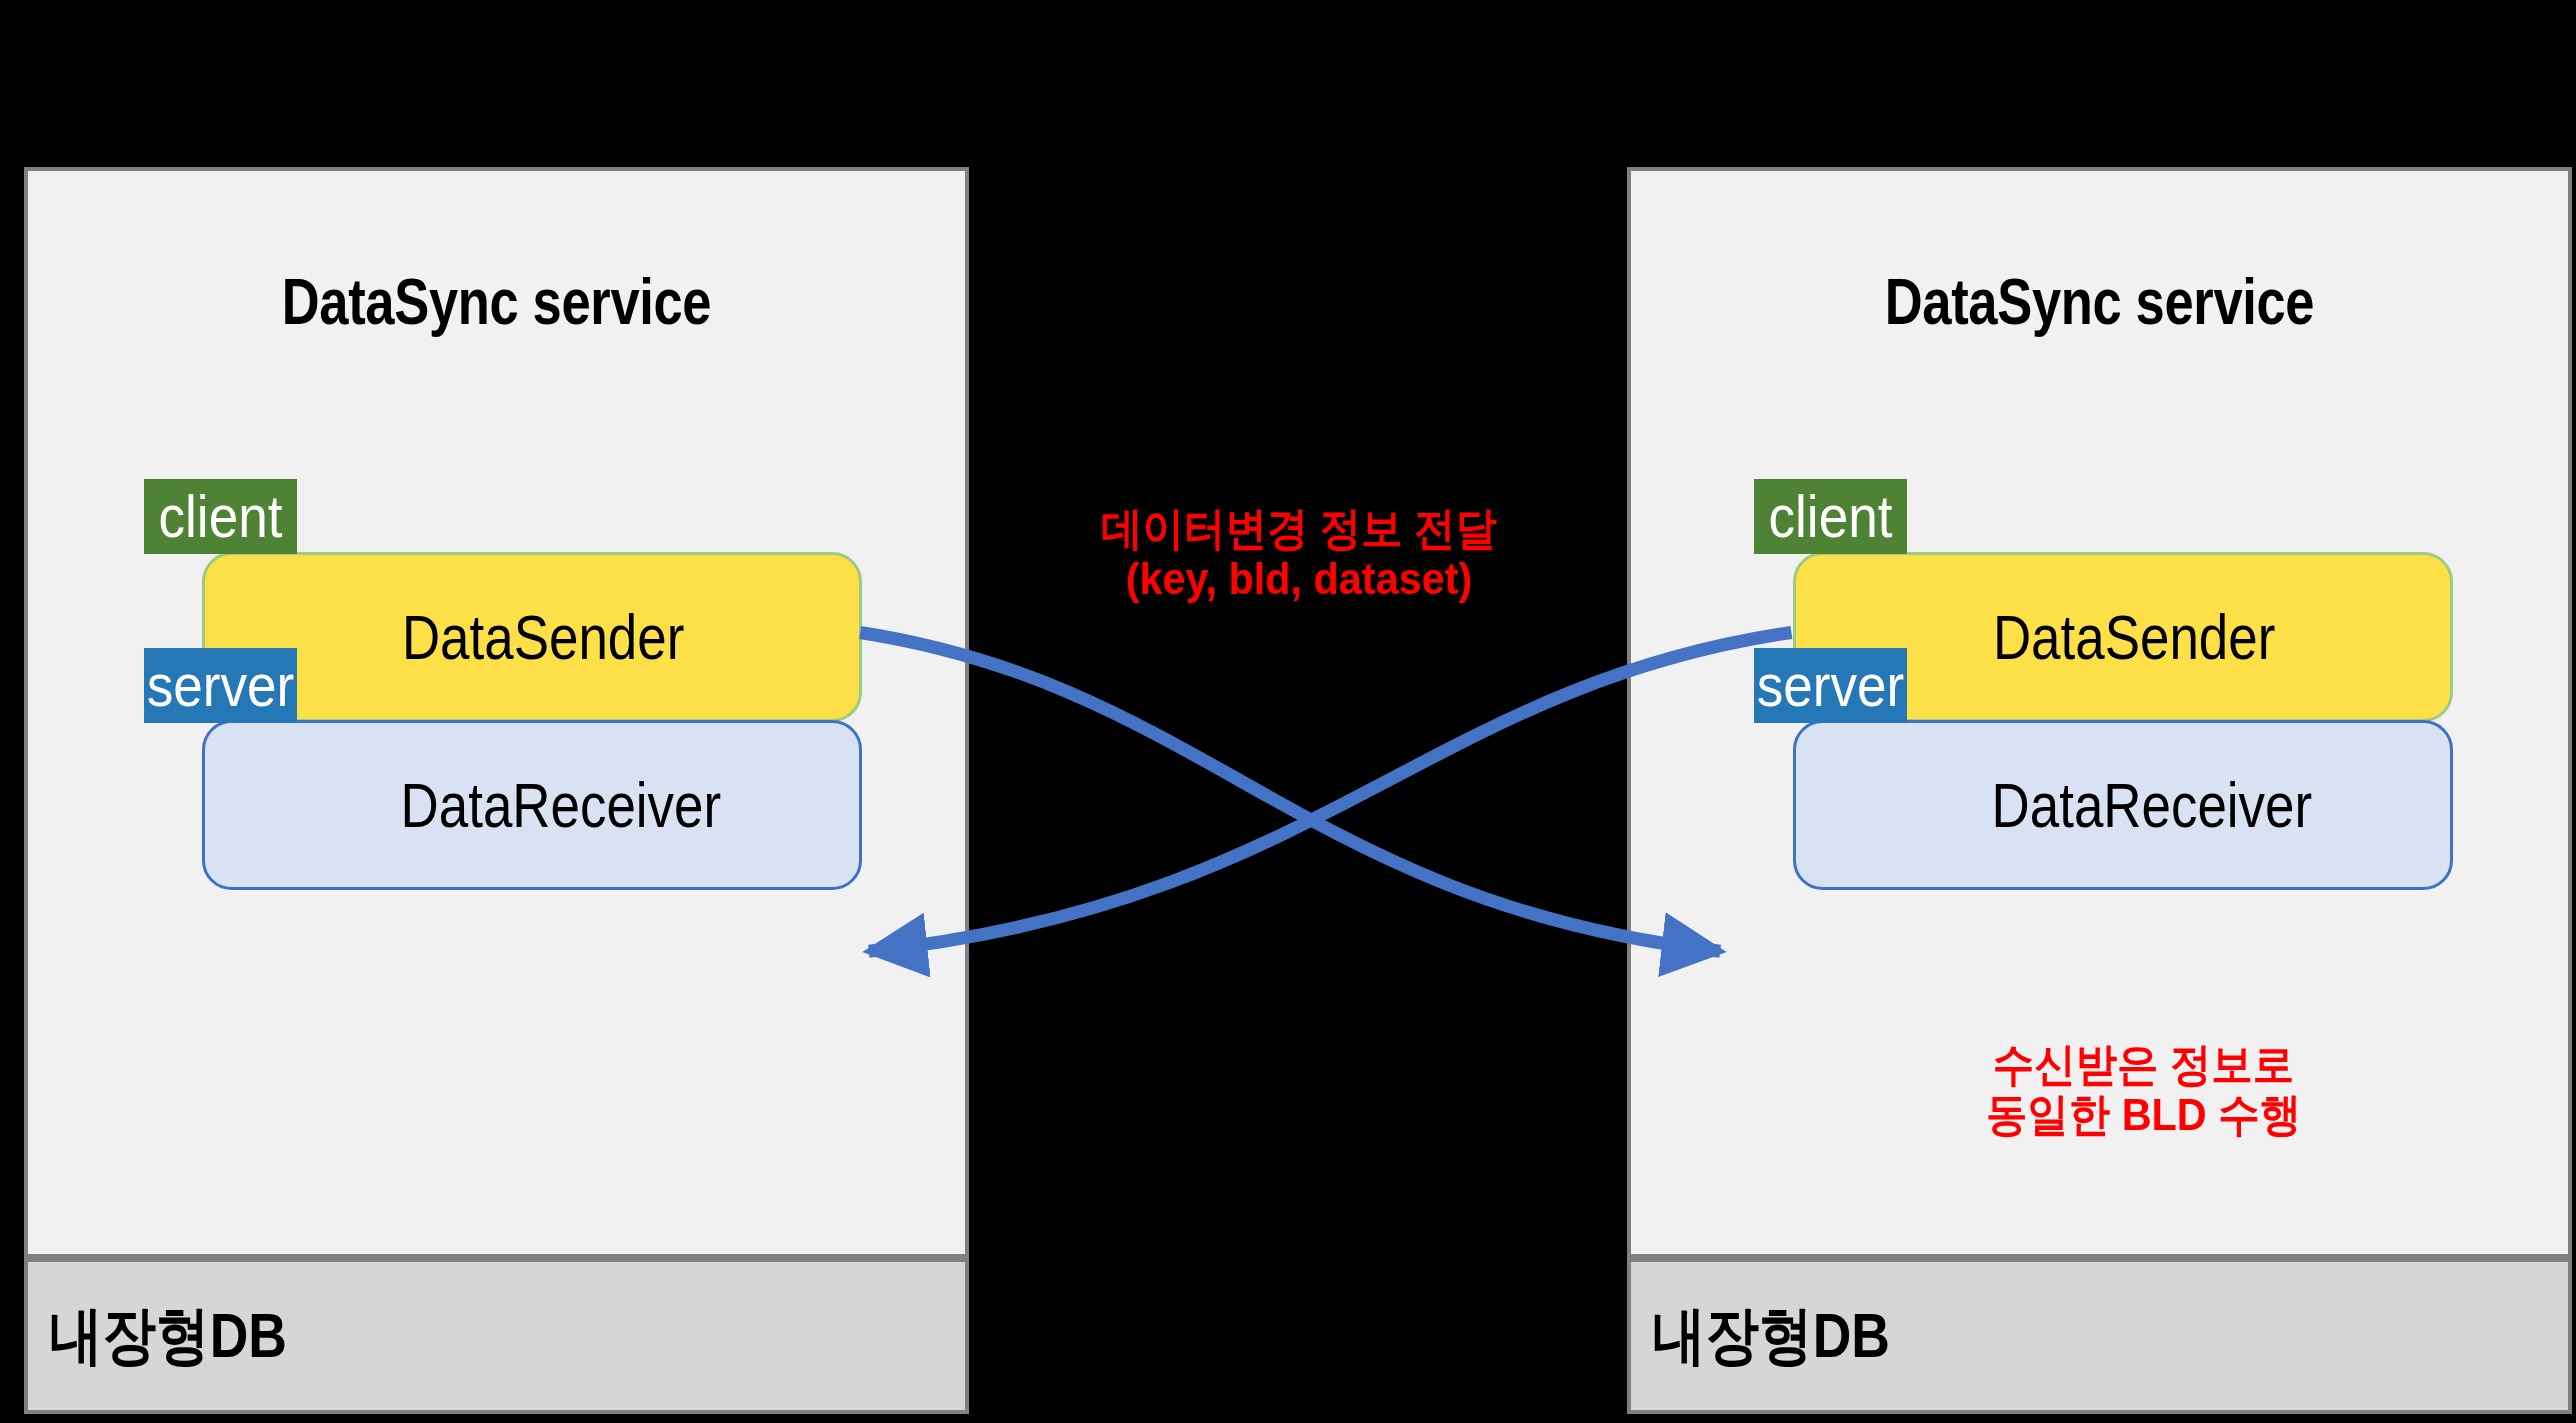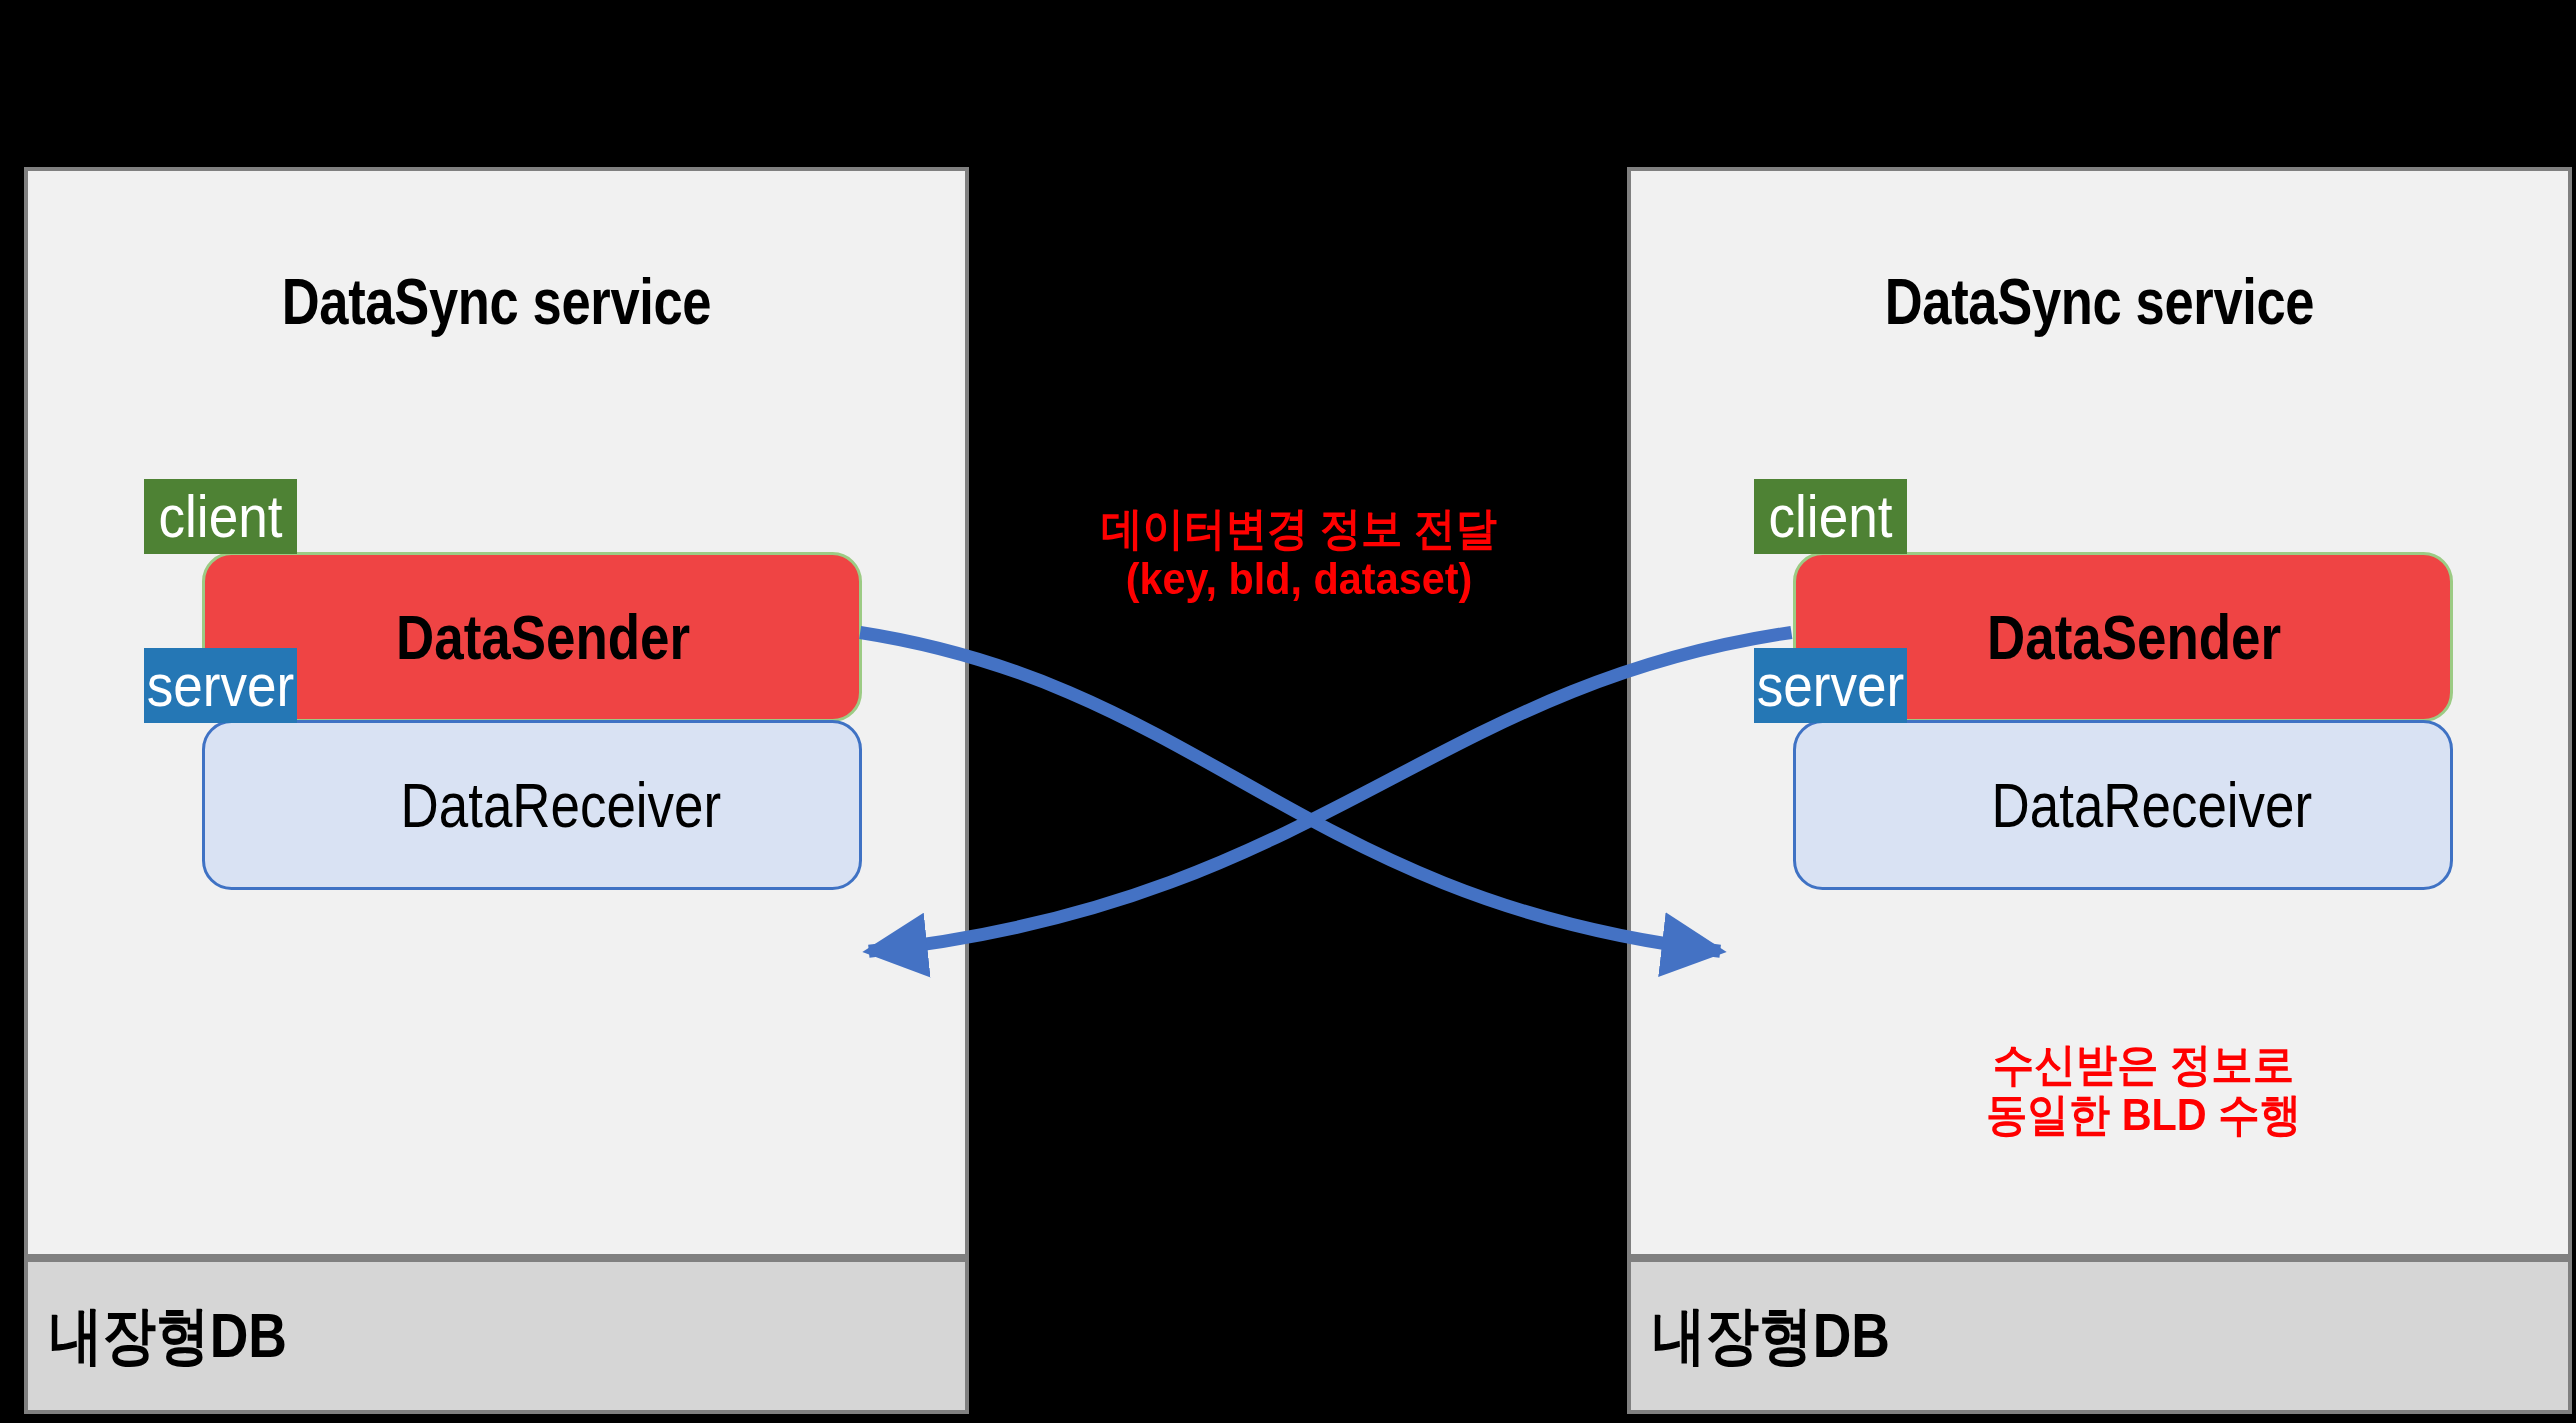--- a/index.html
+++ b/index.html
@@ -71,23 +71,22 @@
   }
   .compbox-label {
     font-size: 63px;
     color: #000000;
     white-space: nowrap;
     font-family: "Liberation Sans Narrow", "Liberation Sans", sans-serif;
     transform: scaleX(0.84);
     margin-left: 22.6px;
   }
   .compbox.green {
-    background: #ef4444;
+    background: #fde047;
     border: 3.5px solid #9ccb84;
-    font-weight: bold;
   }
   .compbox.blue {
     background: #d9e2f3;
     border: 3.5px solid #3f72c4;
     padding-left: 36px;
   }
 
   
   .badge {
     position: absolute;

